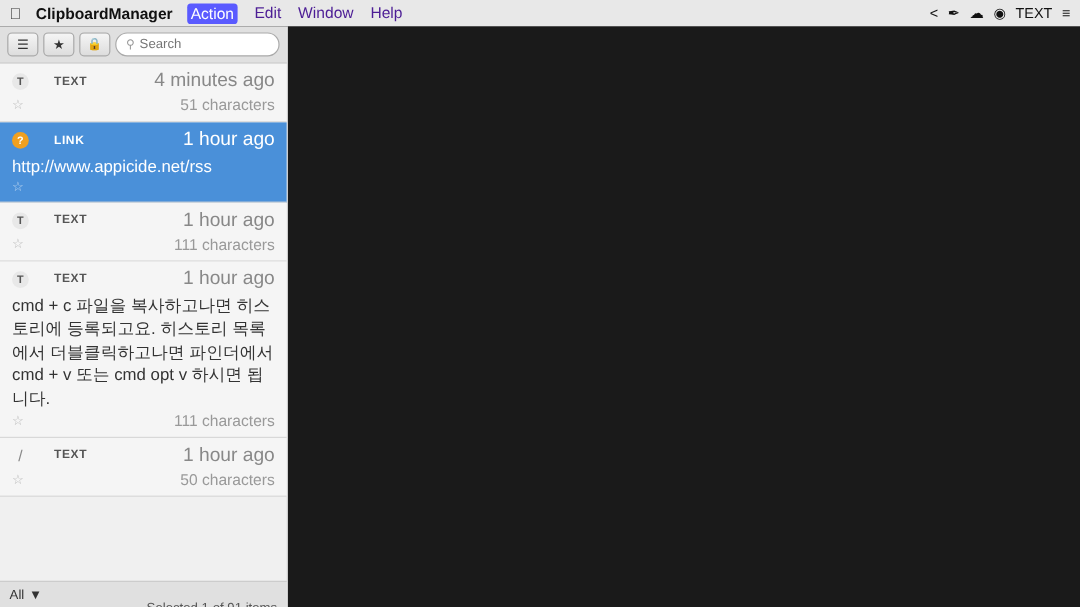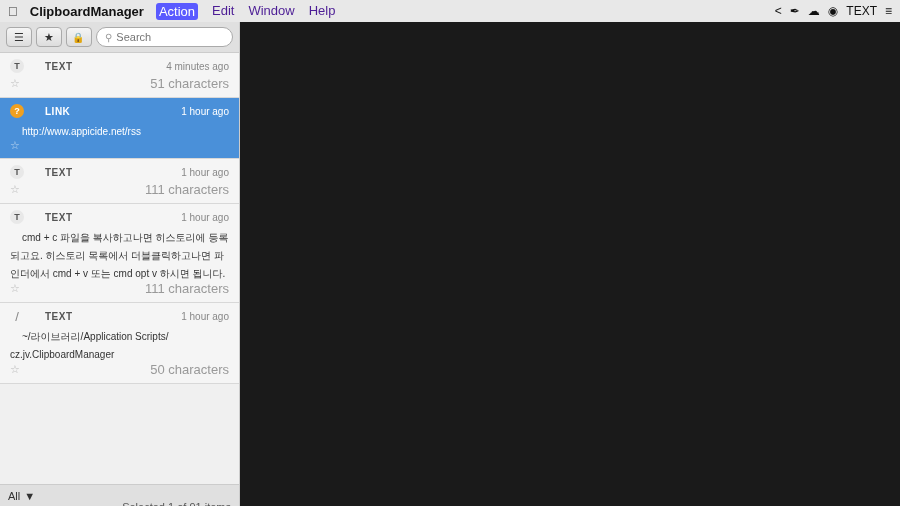--- a/index.html
+++ b/index.html
@@ -183,30 +183,29 @@
     .icon-link { background: #f0a020; color: white; font-size: 9px; }
     .icon-slash { background: transparent; color: #888; font-size: 11px; font-weight: normal; }
     .clip-type-label {
       font-size: 10px;
       font-weight: 600;
       color: #555;
       letter-spacing: 0.5px;
       margin-left: 16px;
     }
     .clip-time {
-      font-size: 10px;
+      font-size: 16px;
       color: #888;
     }
     .clip-content {
-      font-size: 10px;
+      font-size: 14px;
       color: #333;
       line-height: 1.4;
       margin-bottom: 4px;
       word-break: break-all;
-      margin-left: 12px;
     }
     .clip-link {
       font-size: 11px;
       color: #1a73e8;
       text-decoration: underline;
       word-break: break-all;
       display: block;
       margin-bottom: 4px;
     }
     .clip-footer {
@@ -360,21 +359,20 @@
       </div>
 
       <div class="clip-item">
         <div class="clip-header">
           <div class="clip-type-row">
             <div class="clip-type-icon icon-slash" style="font-size:13px; color:#888;">/</div>
             <span class="clip-type-label">TEXT</span>
           </div>
           <span class="clip-time">1 hour ago</span>
         </div>
-        <span class="clip-content">~/라이브러리/Application Scripts/<br>cz.jv.ClipboardManager</span>
         <div class="clip-footer">
           <span class="star-icon">☆</span>
           <span class="clip-char-count">50 characters</span>
         </div>
       </div>
 
     </div>
 
     <div class="bottombar">
       <div class="bottom-filter">

